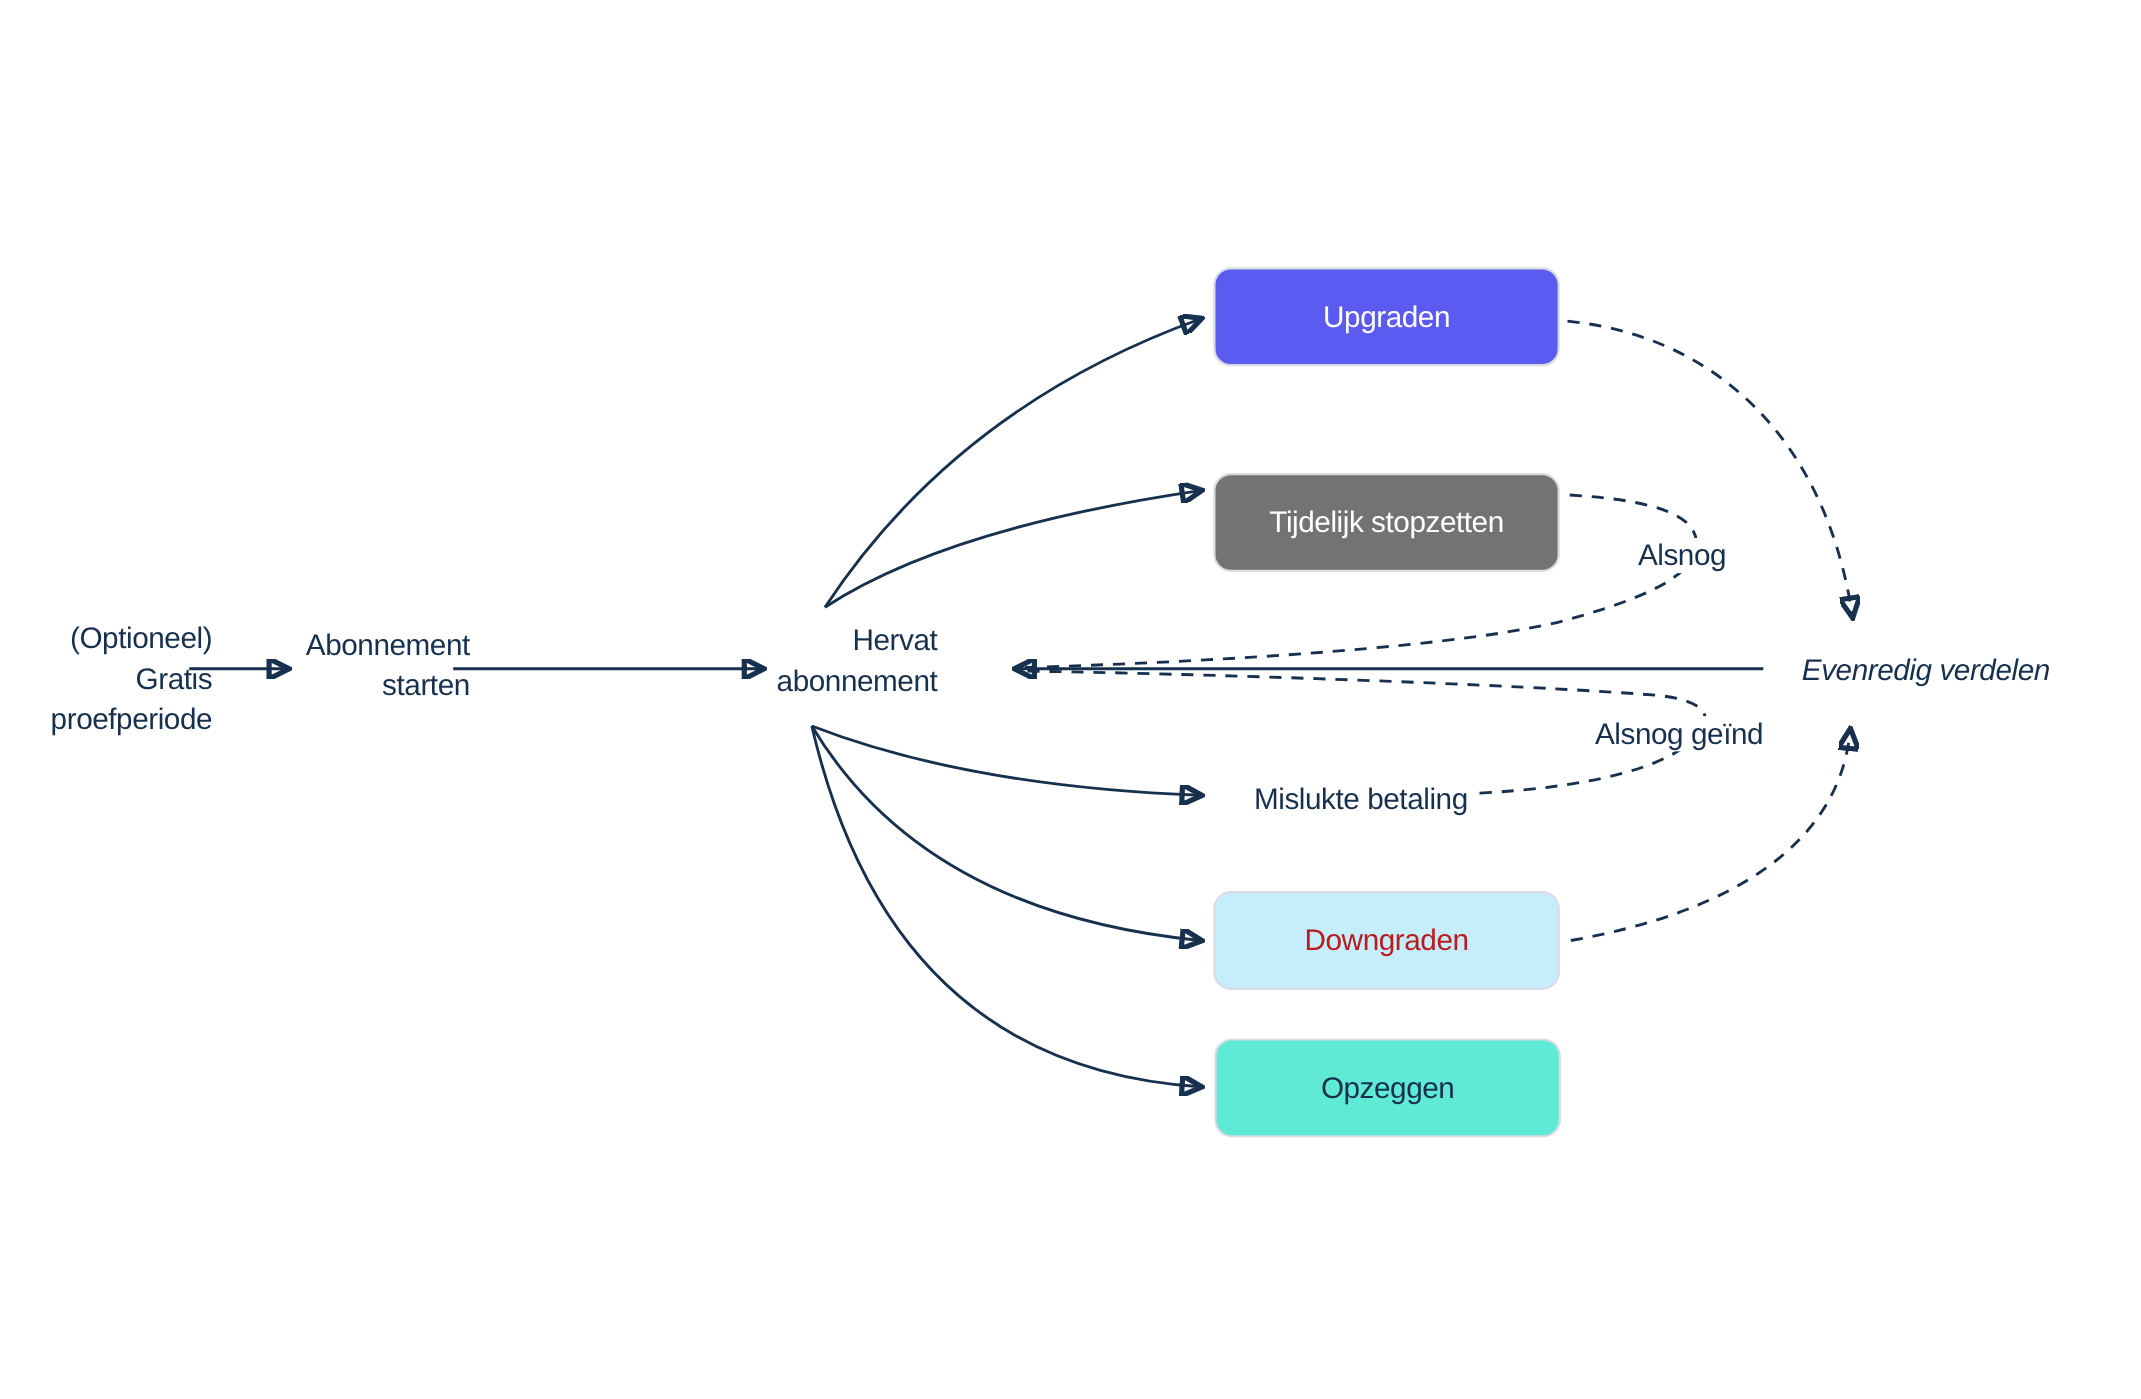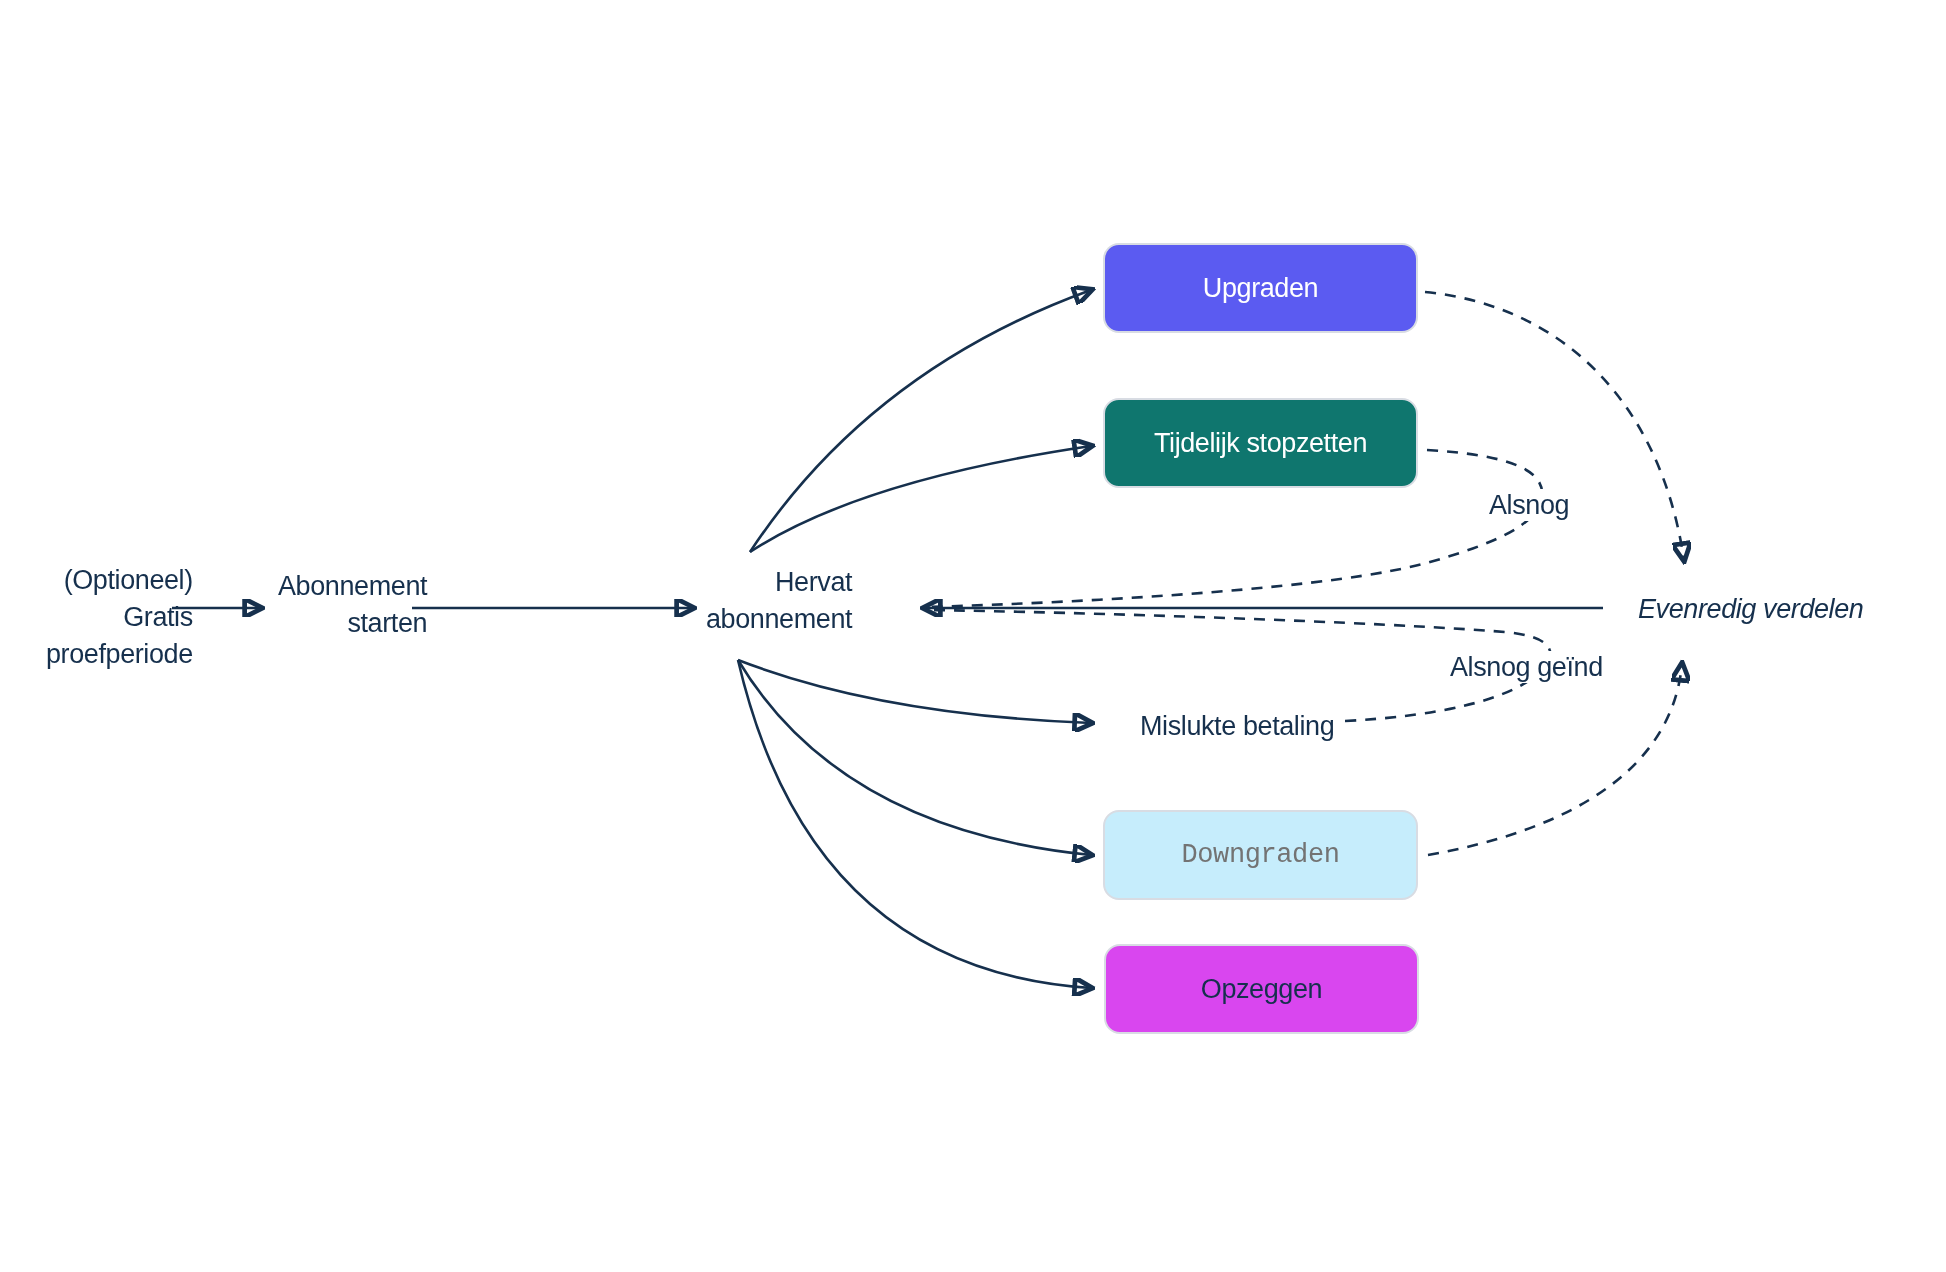--- a/index.html
+++ b/index.html
@@ -88,19 +88,19 @@
   <div class="node-label lbl-failed">Mislukte betaling</div>
 
   <div class="node-label lbl-prorate">Evenredig verdelen</div>
 
   <div class="edge-label lbl-hervat">Alsnog</div>
 
   <div class="edge-label lbl-alsnog">Alsnog geïnd</div>
 
   <div class="state-box box-upgrade" style="background: rgb(91, 91, 241); color: rgb(255, 255, 255);">Upgraden</div>
 
-  <div class="state-box box-pause" style="background: #0f766e; color: rgb(255, 255, 255);">Tijdelijk stopzetten</div>
+  <div class="state-box box-pause" style="background: #737373; color: rgb(255, 255, 255); margin-top: 32px;">Tijdelijk stopzetten</div>
 
-  <div class="state-box box-downgrade" style="background: rgb(198, 237, 252); color: #737373; font-family: Liberation Mono, monospace;">Downgraden</div>
+  <div class="state-box box-downgrade" style="background: rgb(198, 237, 252); color: #b91c1c;">Downgraden</div>
 
-  <div class="state-box box-cancel" style="background: #d946ef; color: rgb(22, 48, 77);">Opzeggen</div>
+  <div class="state-box box-cancel" style="background: #5eead4; color: rgb(22, 48, 77);">Opzeggen</div>
 
 </div>
 
 </body></html>

